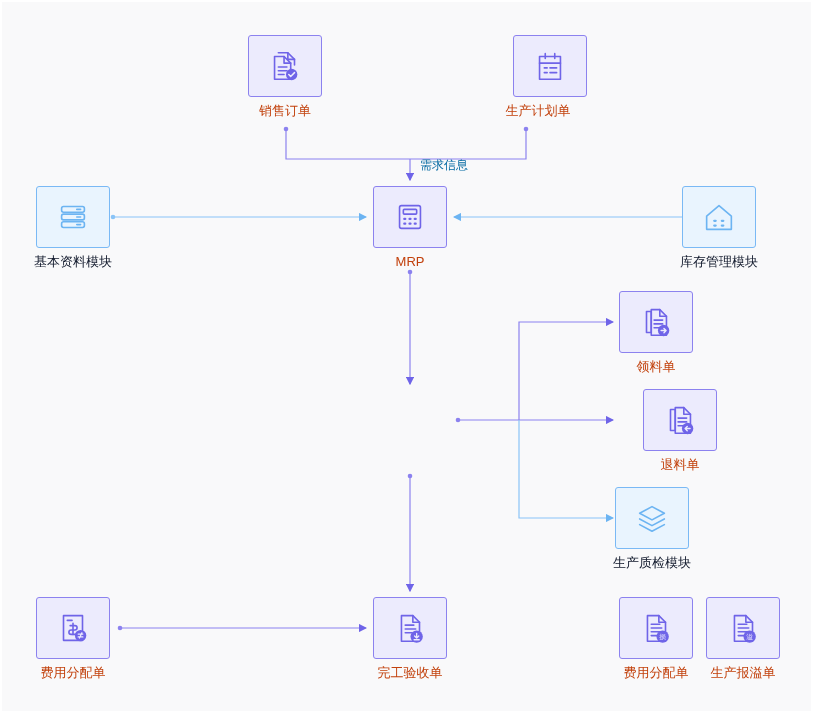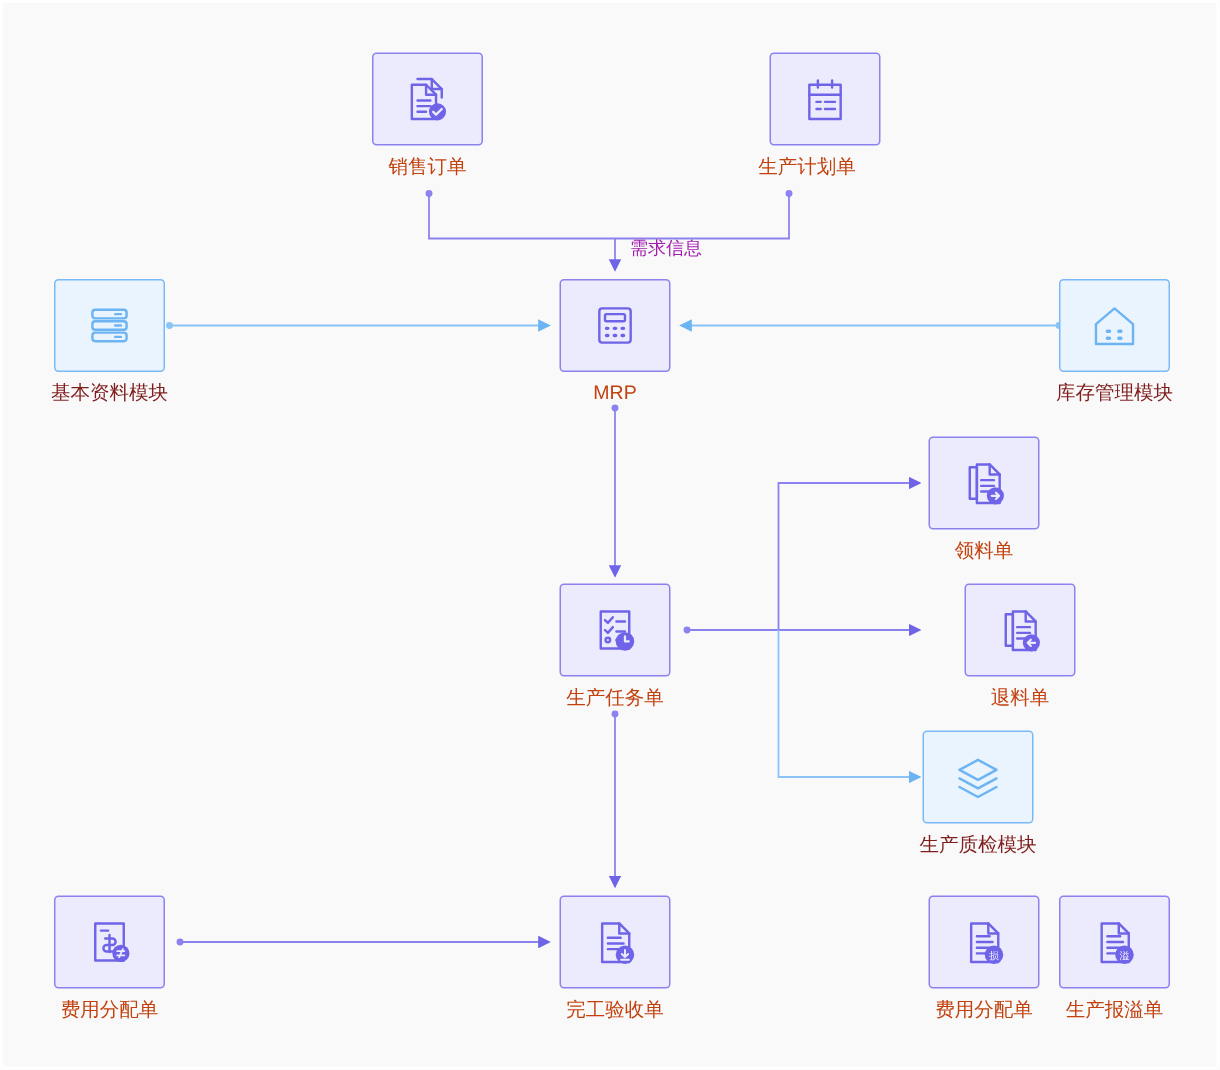--- a/index.html
+++ b/index.html
@@ -27,30 +27,30 @@
     position:absolute;left:50%;transform:translateX(-50%);
     top:68px;white-space:nowrap;
     font-size:13px;line-height:16px;
   }
   
   .p .box{background:#ecebfd;border:1px solid #8c82ef;}
   .p .lbl{color:#c2410c;}
   .p svg{stroke:#6f64e8;}
   
   .b .box{background:#e9f4fe;border:1px solid #7ab9f5;}
-  .b .lbl{color:#7f1d1d;}
+  .b .lbl{color:#0f172a;}
   .b svg{stroke:#6cb4f2;}
 
   svg.ic{width:38px;height:38px;fill:none;stroke-width:1.7;
          stroke-linecap:round;stroke-linejoin:round;}
   .badge-t{font-size:7px;font-family:"Liberation Sans",sans-serif;}
 
   #wires{position:absolute;left:0;top:0;width:811px;height:711px;pointer-events:none;}
   .edge-label{
-    position:absolute;font-size:12px;color:#a21caf;white-space:nowrap;
+    position:absolute;font-size:12px;color:#0369a1;white-space:nowrap;
   }
 </style>
 </head>
 <body>
 
 <div id="canvas">
 
   <svg id="wires">
     <defs>
       <marker id="ahP" markerWidth="7" markerHeight="7" refX="6" refY="3.5" orient="auto">
@@ -149,44 +149,30 @@
     <div class="box">
       <svg class="ic" viewBox="0 0 40 40">
         <rect x="9" y="8" width="22" height="24" rx="2"></rect>
         <rect x="13" y="12" width="14" height="5" rx="1"></rect>
         <path d="M14 22 h1 M19.5 22 h1 M25 22 h1 M14 27 h1 M19.5 27 h1 M25 27 h1" stroke-width="2.4"></path>
       </svg>
     </div>
     <div class="lbl">MRP</div>
   </div>
 
-  <div class="node b" style="left:704px;top:184px;">
+  <div class="node b" style="left:680px;top:184px;">
     <div class="box">
       <svg class="ic" viewBox="0 0 40 40">
         <path d="M7 19 L20 8 L33 19 v14 h-26 z"></path>
         <path d="M15 24 h1.5 M15 29 h1.5 M23 24 h1.5 M23 29 h1.5" stroke-width="2.4"></path>
       </svg>
     </div>
     <div class="lbl">库存管理模块</div>
   </div>
 
-  <div class="node p" style="left:371px;top:387px;">
-    <div class="box">
-      <svg class="ic" viewBox="0 0 40 40">
-        <path d="M10 7 h20 v26 h-20 z"></path>
-        <path d="M13 13 l2 2 l3.5 -4 M21 14 h6"></path>
-        <path d="M13 20 l2 2 l3.5 -4 M21 21 h6"></path>
-        <circle cx="15" cy="27" r="1.6"></circle>
-        <path d="M21 27 h4"></path>
-        <circle cx="27" cy="28" r="6.5" fill="#6f64e8" stroke="none"></circle>
-        <path d="M27 24.5 v3.5 h2.6" stroke="#ecebfd" stroke-width="1.6"></path>
-      </svg>
-    </div>
-    <div class="lbl">生产任务单</div>
-  </div>
 
   <div class="node p" style="left:617px;top:289px;">
     <div class="box">
       <svg class="ic" viewBox="0 0 40 40">
         <path d="M10 9 h5 v22 h-5 z"></path>
         <path d="M15 7 h9 l7 7 v20 h-16 z"></path>
         <path d="M24 7 v7 h7"></path>
         <path d="M18 18 h9 M18 22 h9 M18 26 h6"></path>
         <circle cx="28" cy="29" r="6" fill="#6f64e8" stroke="none"></circle>
         <path d="M25.4 29 h5 M28.4 26.8 l2.2 2.2 l-2.2 2.2" stroke="#ecebfd" stroke-width="1.5"></path>

